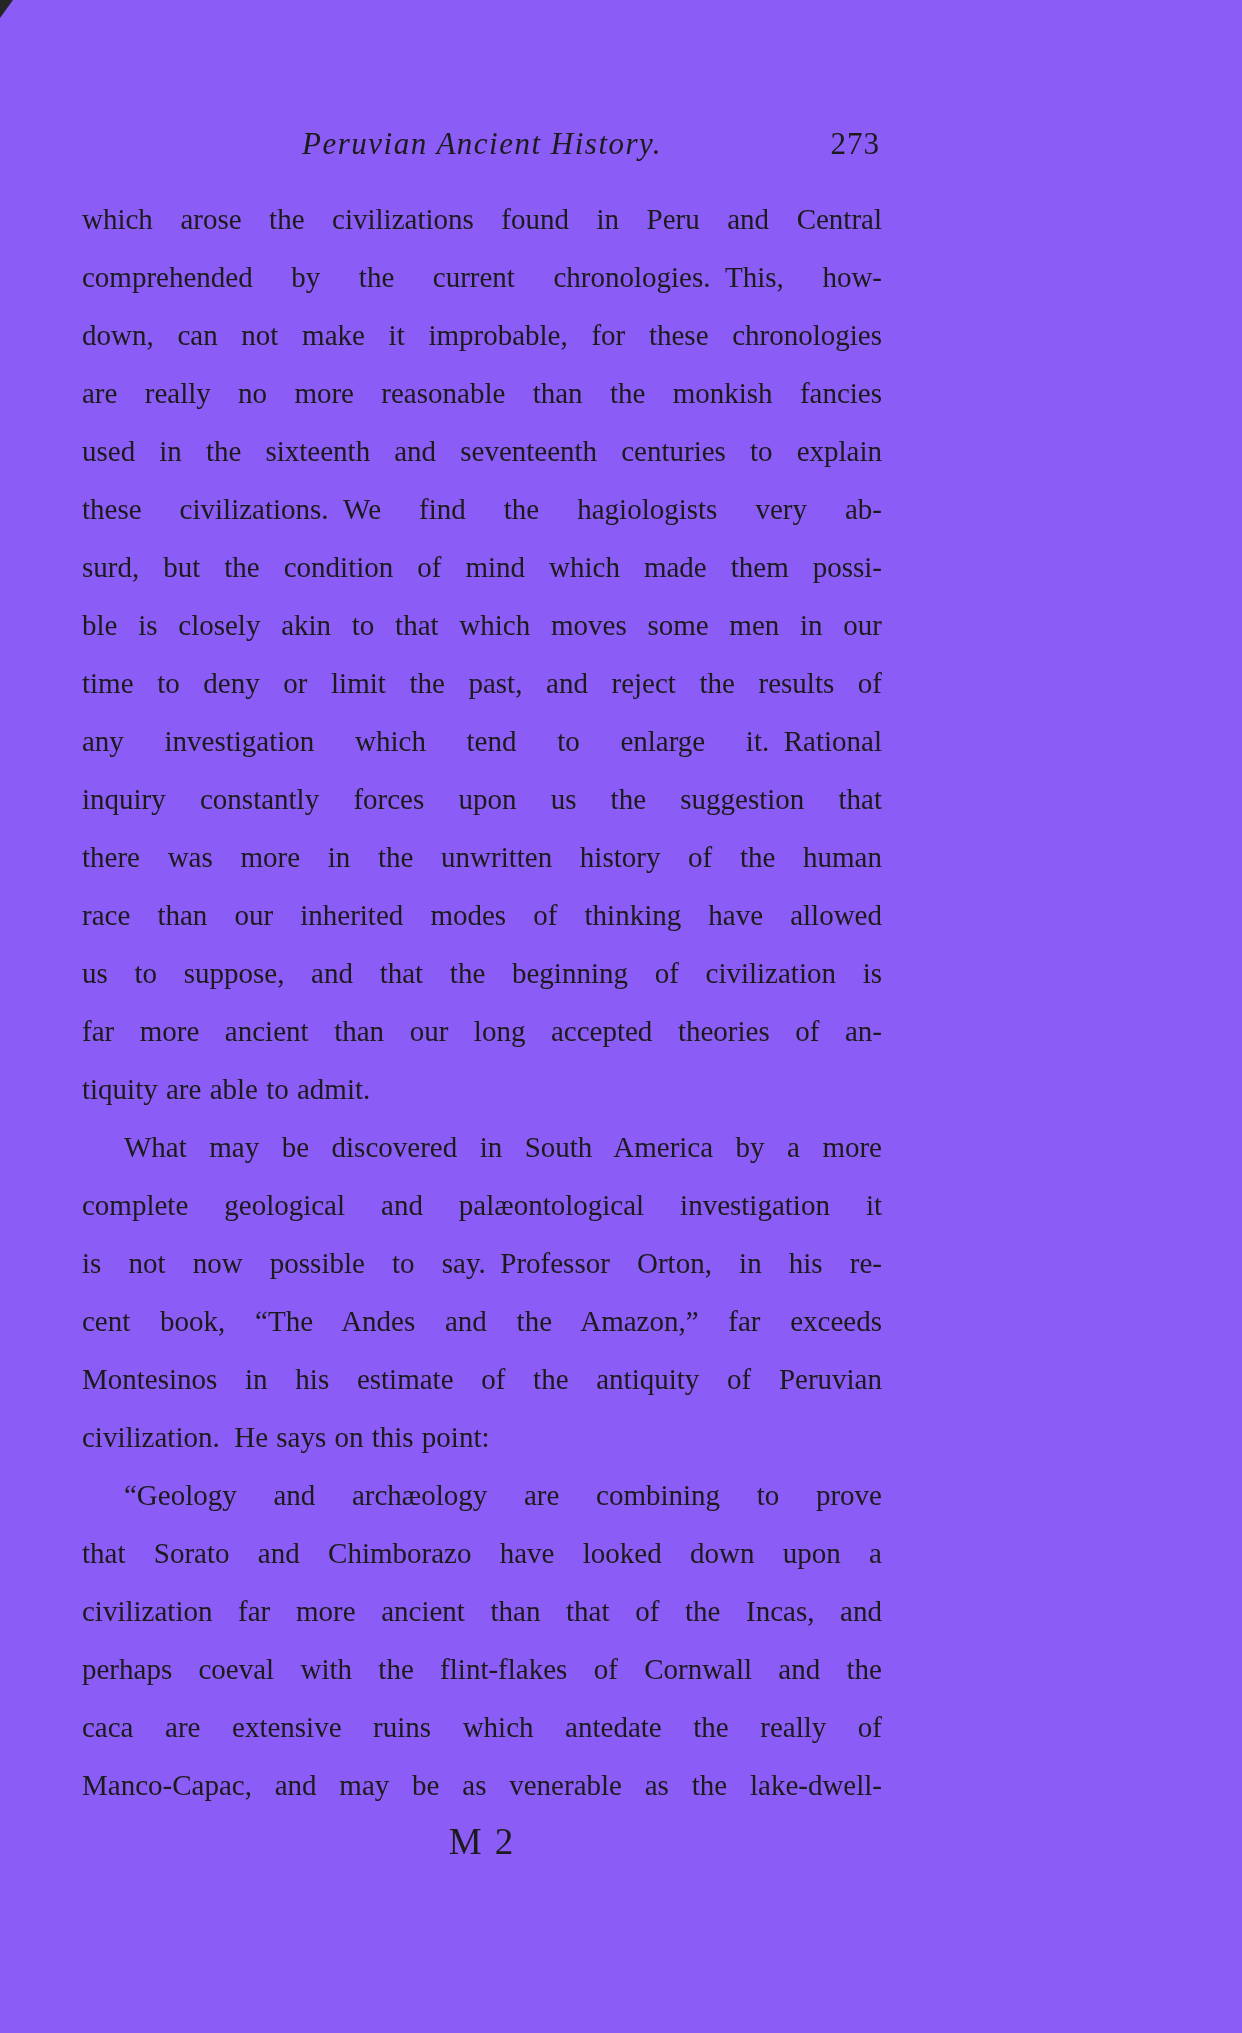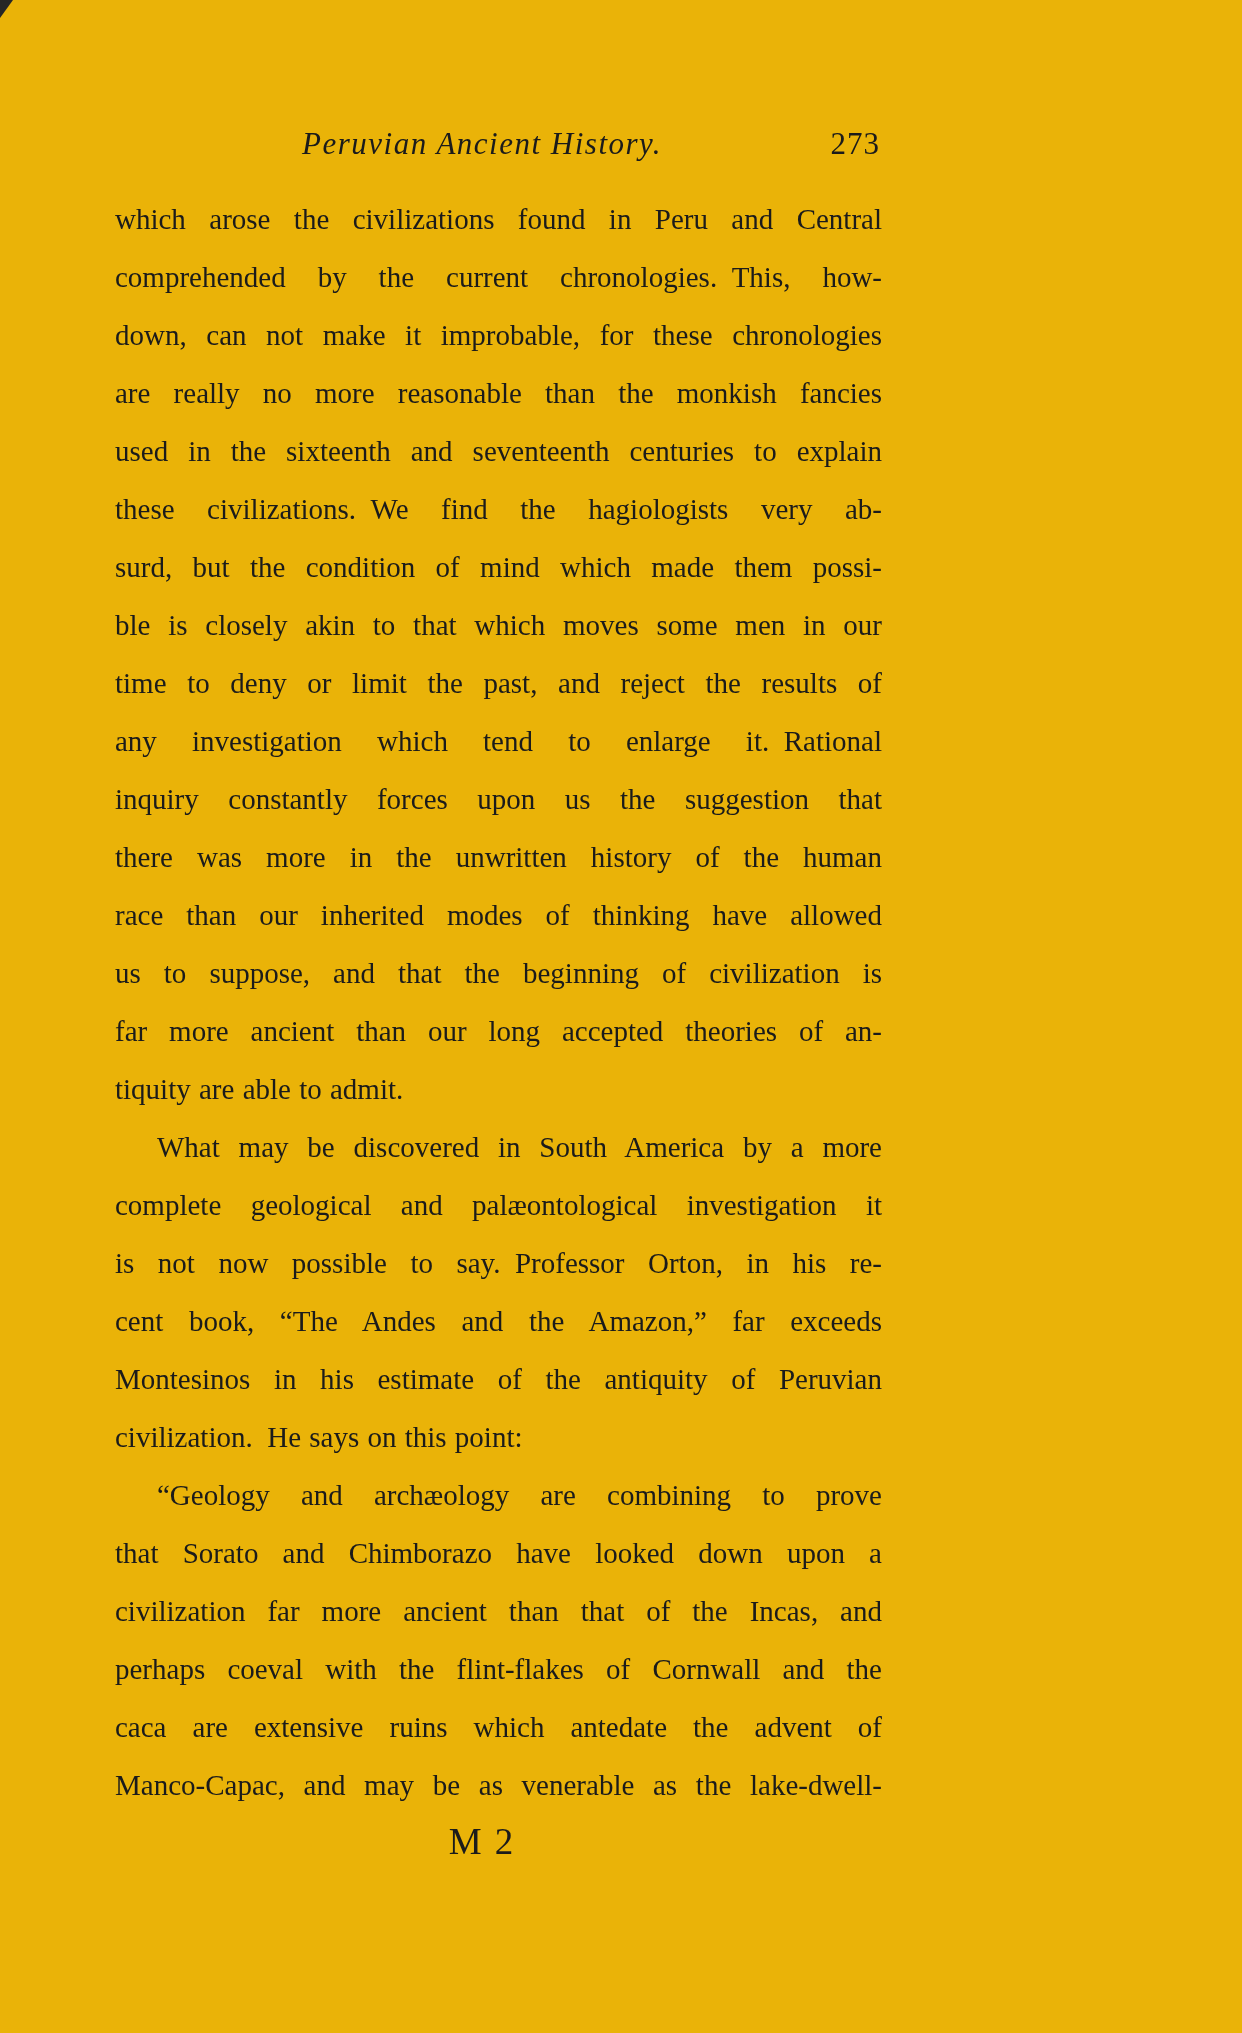--- a/index.html
+++ b/index.html
@@ -7,21 +7,21 @@
   body {
     width: 1242px;
     height: 2033px;
     position: relative;
     font-family: "Liberation Serif", "DejaVu Serif", serif;
     color: #1b1b1b;
   }
   .page {
     position: absolute;
     inset: 0;
-    background: #eab308;
+    background: #8b5cf6;
     overflow: hidden;
     font-family: Liberation Serif, serif;
   }
   
   .scan-artifact {
     position: absolute;
     left: 0;
     top: 0;
     width: 0;
     height: 0;
@@ -57,21 +57,20 @@
   }
   .page-body {
     font-size: 29px;
   }
   .paragraph { margin: 0; }
   .line {
     line-height: 58px;
     text-align: justify;
     text-align-last: justify;
     word-spacing: 1px;
-    margin-left: 33px;
   }
   .line.unjustified {
     text-align: right;
     text-align-last: left;
   }
   .line.indent {
     text-indent: 42px;
   }
   .page-footer {
     text-align: center;
@@ -118,21 +117,21 @@
           <div class="line">is not now possible to say. Professor Orton, in his re-</div>
           <div class="line">cent book, “The Andes and the Amazon,” far exceeds</div>
           <div class="line">Montesinos in his estimate of the antiquity of Peruvian</div>
           <div class="line unjustified">civilization. He says on this point:</div>
         </div>
         <div class="paragraph">
           <div class="line indent">“Geology and archæology are combining to prove</div>
           <div class="line">that Sorato and Chimborazo have looked down upon a</div>
           <div class="line">civilization far more ancient than that of the Incas, and</div>
           <div class="line">perhaps coeval with the flint-flakes of Cornwall and the</div>
-          <div class="line">caca are extensive ruins which antedate the advent of</div>
+          <div class="line">caca are extensive ruins which antedate the really of</div>
           <div class="line">Manco-Capac, and may be as venerable as the lake-dwell-</div>
         </div>
       </div>
 
     <div class="page-footer">
       <span class="signature">M 2</span>
     </div>
 
   </div>
 </div>

